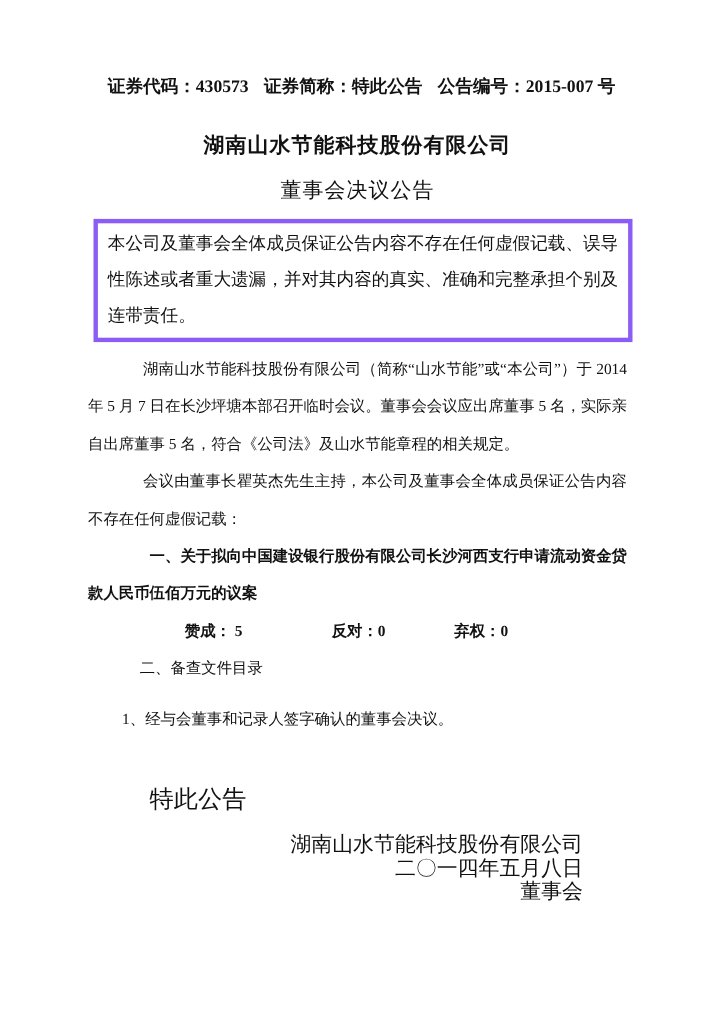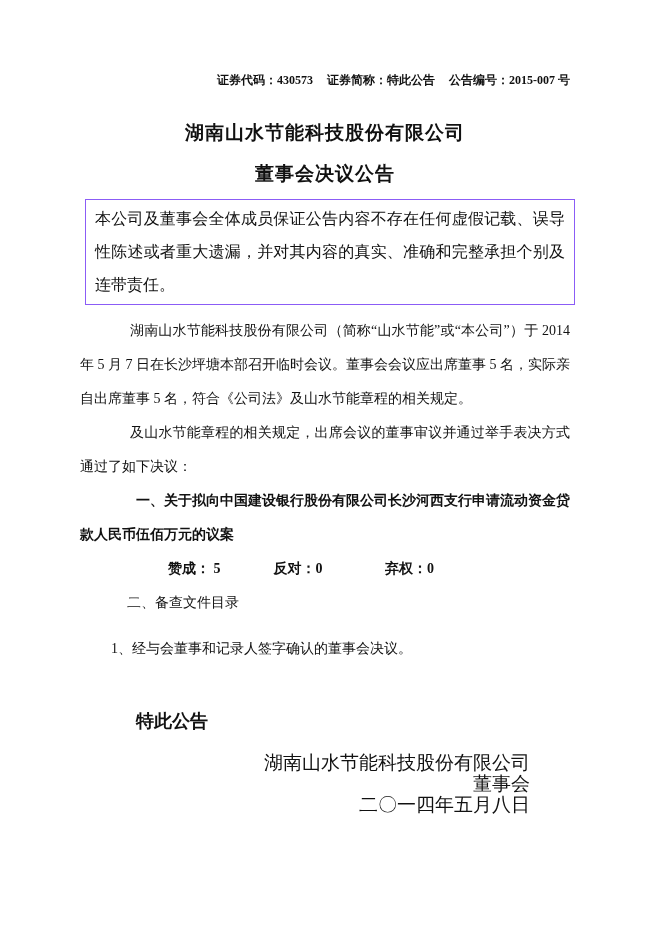--- a/index.html
+++ b/index.html
@@ -27,49 +27,48 @@
     left: 80px;
     top: 70px;
     width: 490px;
   }
   
   .info-line {
     display: flex;
     gap: 14px;
     margin-left: 18px;
     font-weight: 700;
-    font-size: 12px;
+    font-size: 16px;
     line-height: 20px;
     white-space: nowrap;
-    justify-content: flex-end;
   }
   
   .company-title {
     text-align: center;
     font-weight: 700;
     font-size: 19px;
     line-height: 22px;
     margin-top: 32px;
     letter-spacing: 1px;
   }
   .doc-title {
     text-align: center;
-    font-weight: 700;
+    font-weight: 400;
     font-size: 19px;
     line-height: 22px;
     margin-top: 19px;
     letter-spacing: 1px;
   }
   
   .disclaimer-box {
     box-sizing: border-box;
     margin-top: 14px;
     margin-left: 5px;
     margin-right: -5px;
-    border: 1px solid #8b5cf6;
+    border: 4px solid #8b5cf6;
     padding: 2px 9px 3px 9px;
     font-size: 16px;
     line-height: 33px;
     text-align: justify;
   }
   
   .body-text {
     margin-top: 9px;
     font-size: 14px;
     line-height: 34px;
@@ -87,35 +86,35 @@
     text-indent: 56px;
     word-break: break-all;
   }
   .vote-line {
     margin: 0;
     font-weight: 700;
     padding-left: 88px;
     white-space: nowrap;
   }
   .vote-approve { display: inline-block; width: 102px; }
-  .vote-against { display: inline-block; width: 108px; }
+  .vote-against { display: inline-block; width: 108px; margin-left: 28px; }
   .vote-abstain { display: inline-block; }
   .section-title {
     margin: 0;
     font-weight: 400;
     text-indent: 47px;
   }
   .section-item {
     margin: 12px;
     text-indent: 19px;
   }
   .closing {
     margin: 38px 0 0 0;
-    font-weight: 700;
-    font-size: 18px;
+    font-weight: 400;
+    font-size: 22px;
     line-height: 34px;
     text-indent: 56px;
   }
   
   .signature {
     margin-top: 14px;
     padding-right: 40px;
     text-align: right;
     font-size: 19px;
     line-height: 21px;
@@ -137,33 +136,33 @@
     <div class="company-title">湖南山水节能科技股份有限公司</div>
 
     <div class="doc-title">董事会决议公告</div>
 
     <div class="disclaimer-box">
       <span>本公司及董事会全体成员保证公告内容不存在任何虚假记载、误导性陈述或者重大遗漏，并对其内容的真实、准确和完整承担个别及连带责任。</span>
     </div>
 
     <div class="body-text">
       <p class="para">湖南山水节能科技股份有限公司（简称“山水节能”或“本公司”）于 2014 年 5 月 7 日在长沙坪塘本部召开临时会议。董事会会议应出席董事 5 名，实际亲自出席董事 5 名，符合《公司法》及山水节能章程的相关规定。</p>
-      <p class="para">及山水节能章程的相关规定，出席会议的董事审议并通过举手表决方式通过了如下决议：</p>
+      <p class="para">会议由董事长瞿英杰先生主持，本公司及董事会全体成员保证公告内容不存在任何虚假记载：</p>
       <p class="res-title">一、关于拟向中国建设银行股份有限公司长沙河西支行申请流动资金贷款人民币伍佰万元的议案</p>
       <p class="vote-line">
         <span class="vote-approve">赞成： 5</span>
         <span class="vote-against">反对：0</span>
         <span class="vote-abstain">弃权：0</span>
       </p>
       <p class="section-title">二、备查文件目录</p>
       <p class="section-item">1、经与会董事和记录人签字确认的董事会决议。</p>
     </div>
 
     <p class="closing">特此公告</p>
 
     <div class="signature">
       <div>湖南山水节能科技股份有限公司</div>
+      <div>二〇一四年五月八日</div>
       <div>董事会</div>
-      <div>二〇一四年五月八日</div>
     </div>
 
   </div>
 </div>
 
 </body></html>

